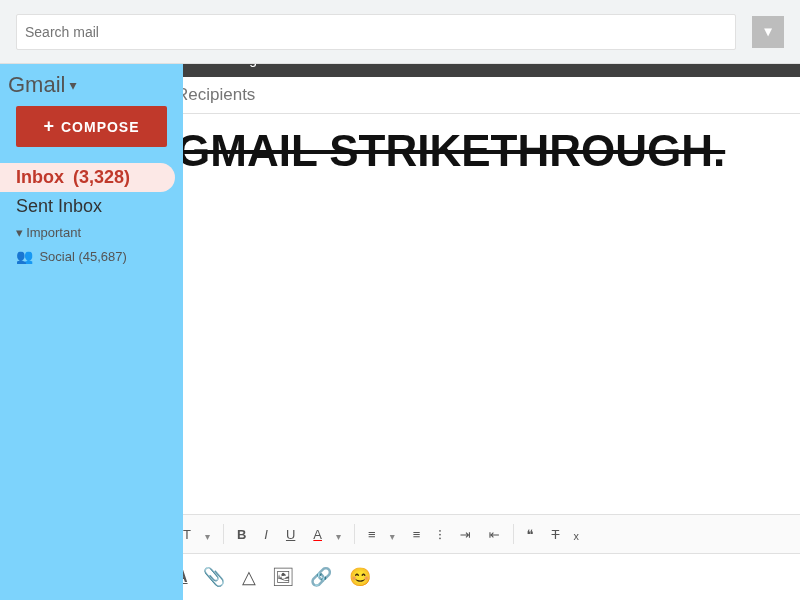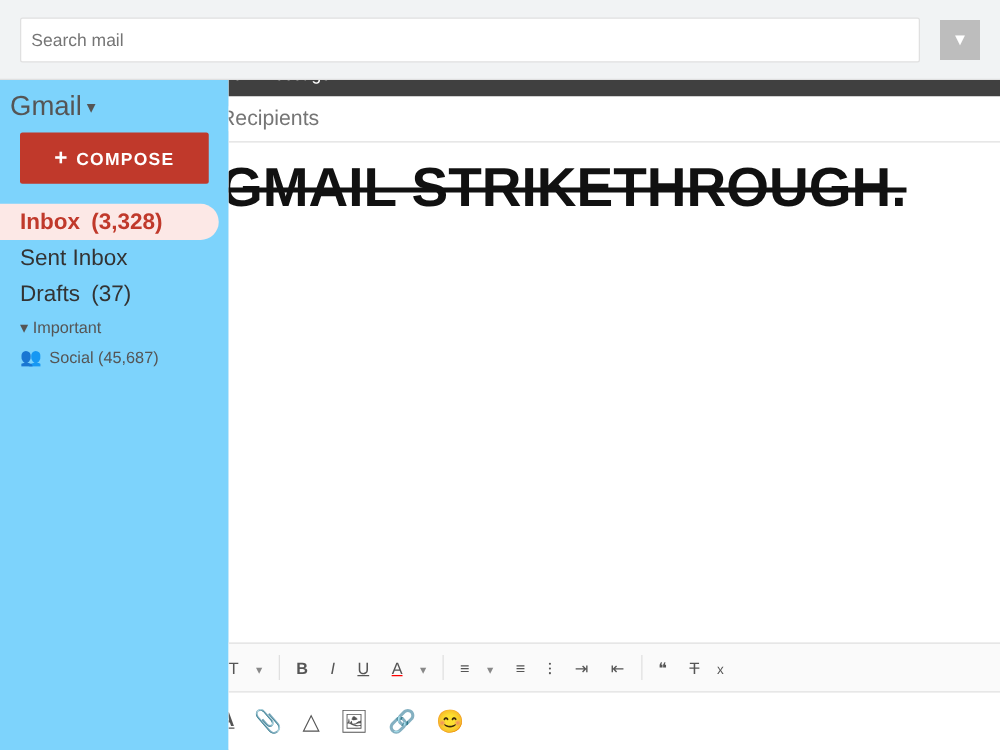--- a/index.html
+++ b/index.html
@@ -332,24 +332,20 @@
     <button class="compose-btn">
       <span class="plus-icon">+</span>
       <span>COMPOSE</span>
     </button>
     <div class="sidebar-item active">
       <span>Inbox&nbsp;</span>
       <span class="count">(3,328)</span>
     </div>
     <div class="sidebar-item">
       <span>Sent Inbox</span>
-    </div>
-    <div class="sidebar-item">
-      <span>Drafts&nbsp;</span>
-      <span class="count">(37)</span>
     </div>
     <div class="sidebar-category">
       <span>▾&nbsp;</span>
       <span>Important</span>
     </div>
     <div class="sidebar-social">
       <span class="social-icon">👥</span>
       <span>Social (45,687)</span>
     </div>
   </div>

